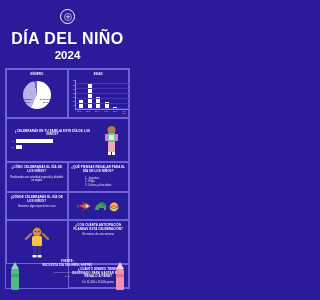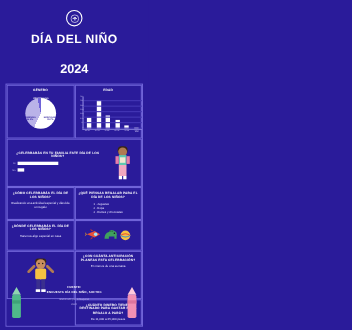--- a/index.html
+++ b/index.html
@@ -15,24 +15,24 @@
   
   .header{padding-top:9px;text-align:center;}
   .logo{
     width:13px;height:13px;border-radius:50%;
     border:1.4px solid #ffffff;margin:0 auto;
     display:flex;align-items:center;justify-content:center;
     background:#2a1b9a;
   }
   .logo svg{display:block;}
   .title{
-    font-size:11px;font-weight:bold;letter-spacing:.4px;
+    font-size:16px;font-weight:bold;letter-spacing:.4px;
     margin-top:7px;line-height:1.05;
   }
-  .year{font-size:11.5px;font-weight:bold;line-height:1.05;margin-top:14px;}
+  .year{font-size:11.5px;font-weight:bold;line-height:1.05;margin-top:1px;}
 
   
   .board{
     margin:7px 5px 0 5px;
     border:0.8px solid #6f63d8;
     display:flex;flex-wrap:wrap;
   }
   .cell{
     box-sizing:border-box;
     width:50%;

